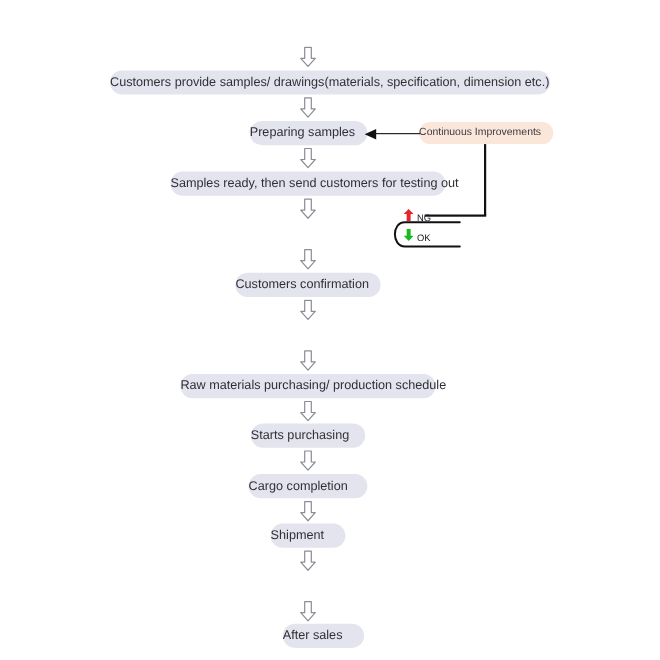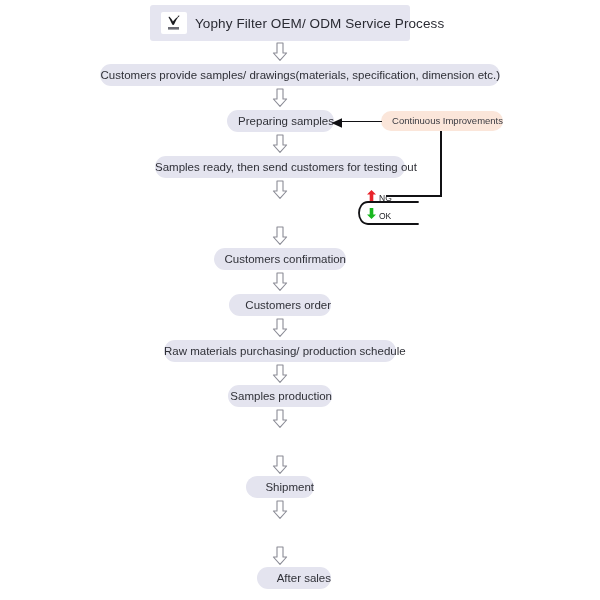--- a/index.html
+++ b/index.html
@@ -51,21 +51,21 @@
     white-space: nowrap;
   }
 
   
   .node {
     position: absolute;
     background: #e4e4ef;
     border-radius: 11px;
     height: 22px;
     line-height: 22px;
-    text-align: right;
+    text-align: left;
     font-size: 11.5px;
     color: #2f3037;
     white-space: nowrap;
     box-sizing: border-box;
   }
   .node.accent {
     background: #fbe6da;
     font-size: 9.5px;
     color: #3a3b42;
   }
@@ -101,31 +101,20 @@
   .branch-label .tri {
     display: inline-block;
     margin-right: 3px;
   }
 </style>
 </head>
 <body>
 
 <div id="canvas">
 
-  <div class="title-bar">
-    <span class="logo">
-      <svg class="logo-mark" width="28" height="24" viewBox="0 0 28 24" xmlns="http://www.w3.org/2000/svg">
-        <rect x="1" y="1" width="26" height="22" rx="2" fill="#ffffff"></rect>
-        <path d="M9 5.5 C10.6 6.6 12 8.4 12.9 10.6 C14.2 8.6 16.3 6.6 18.6 5.4 C17.1 7.4 15.4 10.2 14.2 13.3 C13.9 14.1 13.1 14.4 12.5 13.8 C11.3 12.2 10.1 8.9 8.6 6.6 Z" fill="#1b1c20"></path>
-        <path d="M17.4 5.0 L19.4 4.4 L18.9 6.2 Z" fill="#1b1c20"></path>
-        <rect x="8" y="16" width="11" height="2.6" fill="#6b6c74"></rect>
-      </svg>
-    </span>
-    <span class="title-text">Yophy Filter OEM/ ODM Service Process</span>
-  </div>
 
   <div class="darrow" style="left:271px; top:42px;">
     <svg width="18" height="20" viewBox="0 0 18 20" xmlns="http://www.w3.org/2000/svg">
       <path d="M6 1 L6 11 L2.4 11 L9 18.4 L15.6 11 L12 11 L12 1 Z" fill="#ffffff" stroke="#8b8c96" stroke-width="1.1" stroke-linejoin="round"></path>
     </svg>
   </div>
 
   <div class="node" style="left:100px; top:64px; width:400px;">
     <span>Customers provide samples/ drawings(materials, specification, dimension etc.)</span>
   </div>
@@ -202,50 +191,50 @@
   <div class="node" style="left:214px; top:248px; width:132px;">
     <span>Customers confirmation</span>
   </div>
 
   <div class="darrow" style="left:271px; top:272px;">
     <svg width="18" height="20" viewBox="0 0 18 20" xmlns="http://www.w3.org/2000/svg">
       <path d="M6 1 L6 11 L2.4 11 L9 18.4 L15.6 11 L12 11 L12 1 Z" fill="#ffffff" stroke="#8b8c96" stroke-width="1.1" stroke-linejoin="round"></path>
     </svg>
   </div>
 
-  <div class="node" style="left:229px; top:294px; width:102px;">
-    <span>Customers order</span>
-  </div>
 
   <div class="darrow" style="left:271px; top:318px;">
     <svg width="18" height="20" viewBox="0 0 18 20" xmlns="http://www.w3.org/2000/svg">
       <path d="M6 1 L6 11 L2.4 11 L9 18.4 L15.6 11 L12 11 L12 1 Z" fill="#ffffff" stroke="#8b8c96" stroke-width="1.1" stroke-linejoin="round"></path>
     </svg>
   </div>
 
   <div class="node" style="left:164px; top:340px; width:232px;">
     <span>Raw materials purchasing/ production schedule</span>
   </div>
 
   <div class="darrow" style="left:271px; top:364px;">
     <svg width="18" height="20" viewBox="0 0 18 20" xmlns="http://www.w3.org/2000/svg">
       <path d="M6 1 L6 11 L2.4 11 L9 18.4 L15.6 11 L12 11 L12 1 Z" fill="#ffffff" stroke="#8b8c96" stroke-width="1.1" stroke-linejoin="round"></path>
     </svg>
   </div>
 
   <div class="node" style="left:228px; top:385px; width:104px;">
-    <span>Samples production</span>
+    <span>Starts purchasing</span>
   </div>
 
   <div class="darrow" style="left:271px; top:409px;">
     <svg width="18" height="20" viewBox="0 0 18 20" xmlns="http://www.w3.org/2000/svg">
       <path d="M6 1 L6 11 L2.4 11 L9 18.4 L15.6 11 L12 11 L12 1 Z" fill="#ffffff" stroke="#8b8c96" stroke-width="1.1" stroke-linejoin="round"></path>
     </svg>
   </div>
 
+  <div class="node" style="left:226px; top:431px; width:108px;">
+    <span>Cargo completion</span>
+  </div>
 
   <div class="darrow" style="left:271px; top:455px;">
     <svg width="18" height="20" viewBox="0 0 18 20" xmlns="http://www.w3.org/2000/svg">
       <path d="M6 1 L6 11 L2.4 11 L9 18.4 L15.6 11 L12 11 L12 1 Z" fill="#ffffff" stroke="#8b8c96" stroke-width="1.1" stroke-linejoin="round"></path>
     </svg>
   </div>
 
   <div class="node" style="left:246px; top:476px; width:68px;">
     <span>Shipment</span>
   </div>

